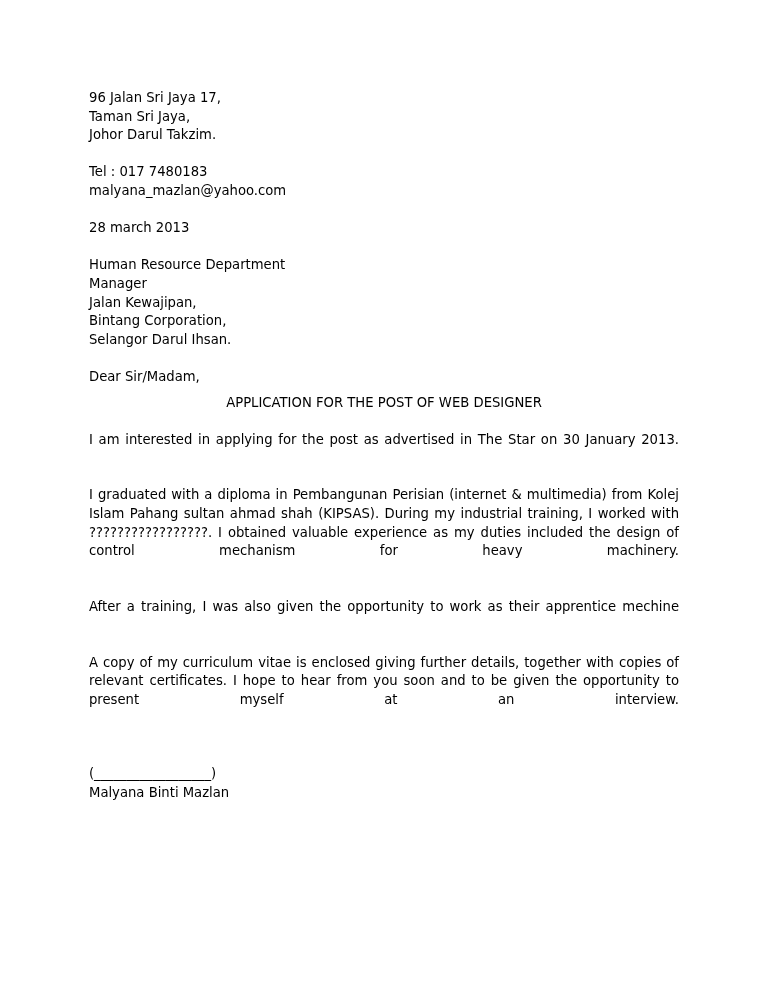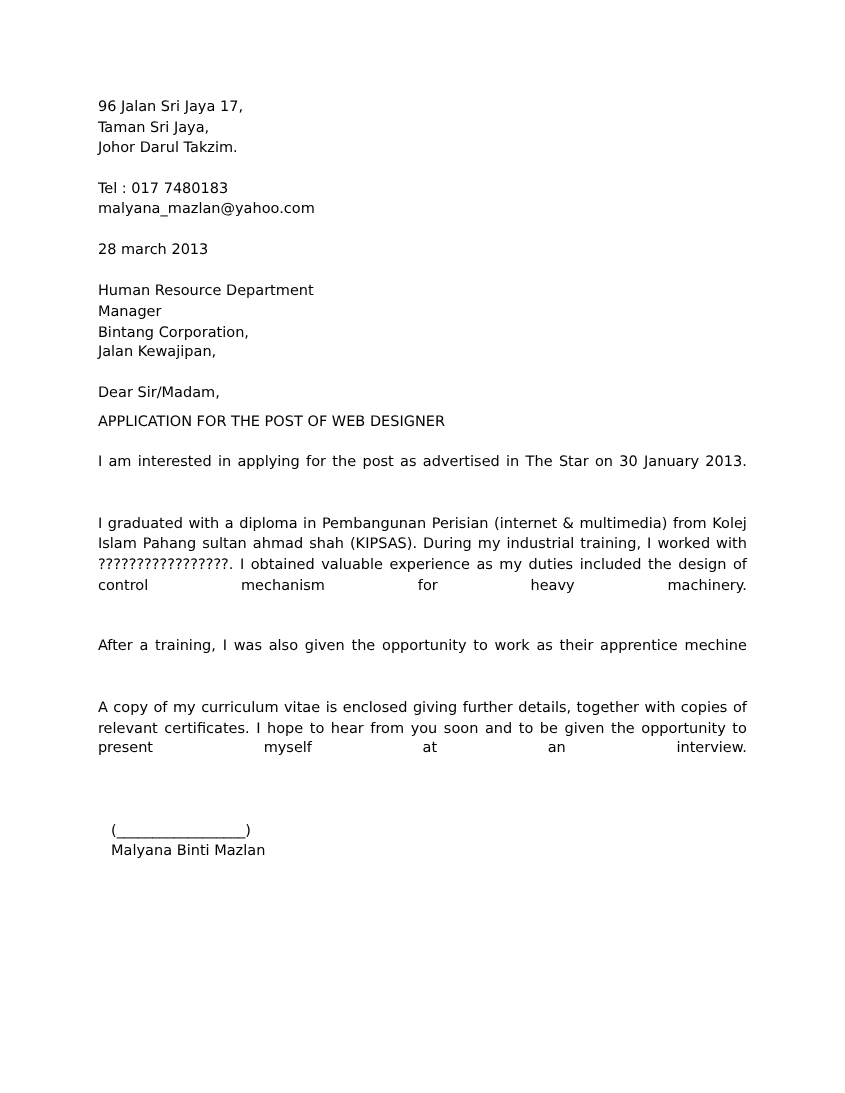--- a/index.html
+++ b/index.html
@@ -50,32 +50,32 @@
 
   
   .para::after {
     content: "";
     display: inline-block;
     width: 100%;
   }
 
   .subject {
     margin: 0 0 18.6px 0;
-    text-align: left;
+    text-align: center;
     white-space: pre;
   }
 
   .salutation {
     margin: 0 0 7px 0;
     white-space: pre;
   }
 
   
   .signature {
-    margin: 12px;
+    margin: 0;
     padding-top: 18.6px;
   }
   .signature .sig-rule {
     display: block;
     white-space: pre;
     letter-spacing: -0.1px;
   }
   .signature .sig-name {
     display: block;
     white-space: pre;
@@ -98,22 +98,23 @@
       <span class="line">malyana_mazlan@yahoo.com</span>
     </div>
 
     <div class="block">
       <span class="line">28 march 2013</span>
     </div>
 
     <div class="block">
       <span class="line">Human Resource Department</span>
       <span class="line">Manager</span>
+      <span class="line">Jalan Kewajipan,</span>
       <span class="line">Bintang Corporation,</span>
-      <span class="line">Jalan Kewajipan,</span>
+      <span class="line">Selangor Darul Ihsan.</span>
     </div>
 
     <p class="salutation">Dear Sir/Madam,</p>
 
     <p class="subject">APPLICATION FOR THE POST OF WEB DESIGNER</p>
 
     <p class="para">I am interested in applying for the post as advertised in The Star on 30 January 2013.</p>
     <p class="para">I graduated with a diploma in Pembangunan Perisian (internet &amp; multimedia) from Kolej Islam Pahang sultan ahmad shah (KIPSAS). During my industrial training, I worked with ?????????????????. I obtained valuable experience as my duties included the design of control mechanism for heavy machinery.</p>
     <p class="para">After a training, I was also given the opportunity to work as their apprentice mechine</p>
     <p class="para">A copy of my curriculum vitae is enclosed giving further details, together with copies of relevant certificates. I hope to hear from you soon and to be given the opportunity to present myself at an interview.</p>

